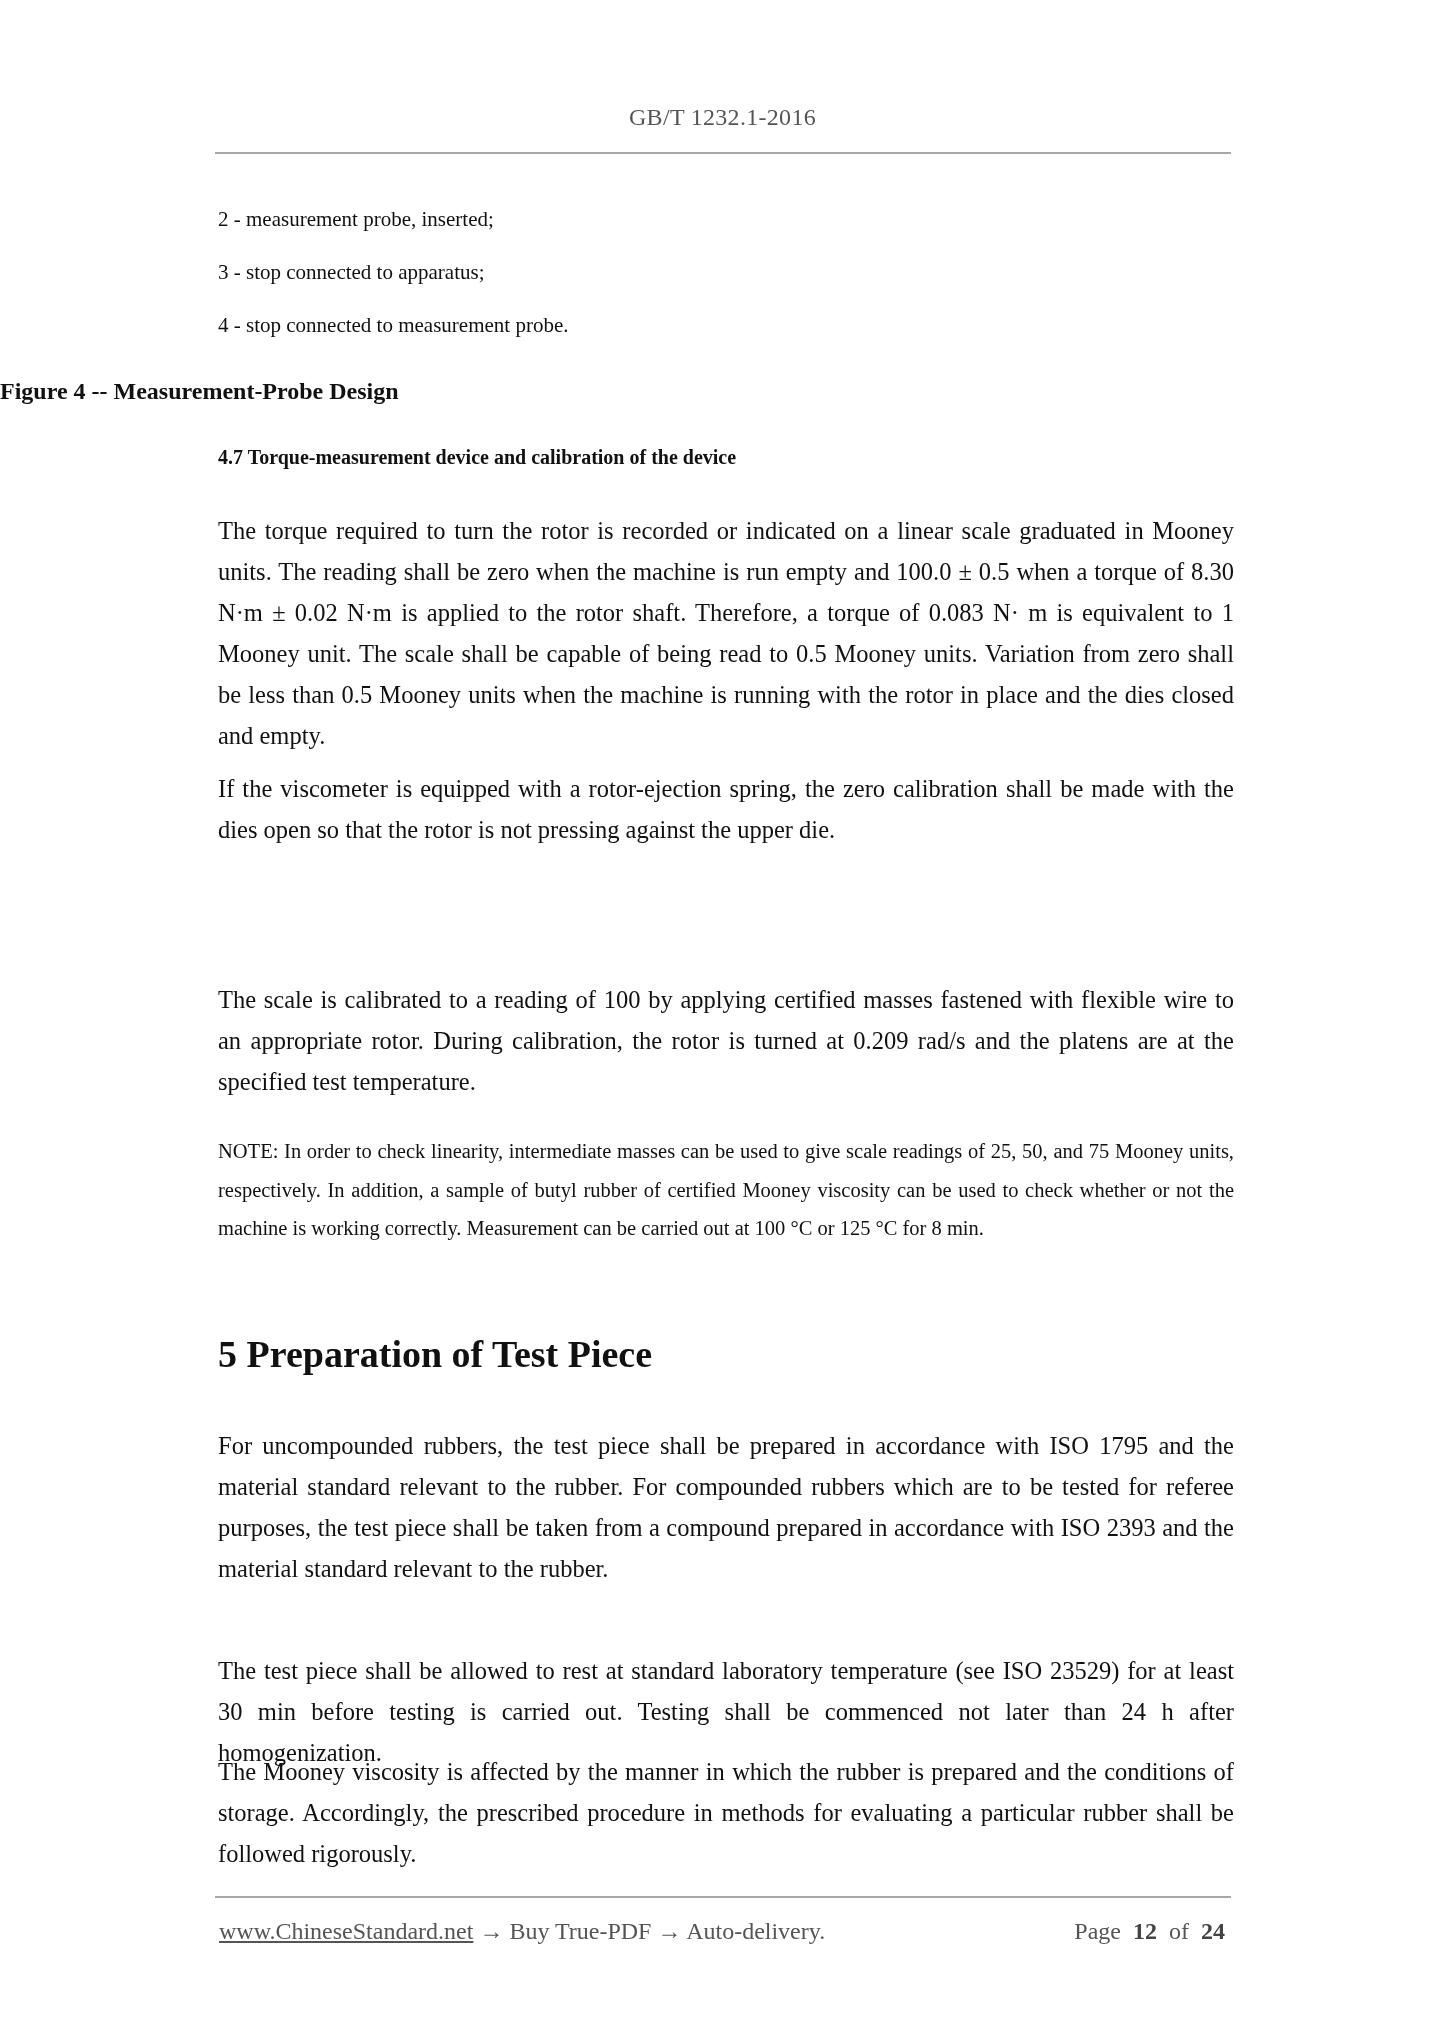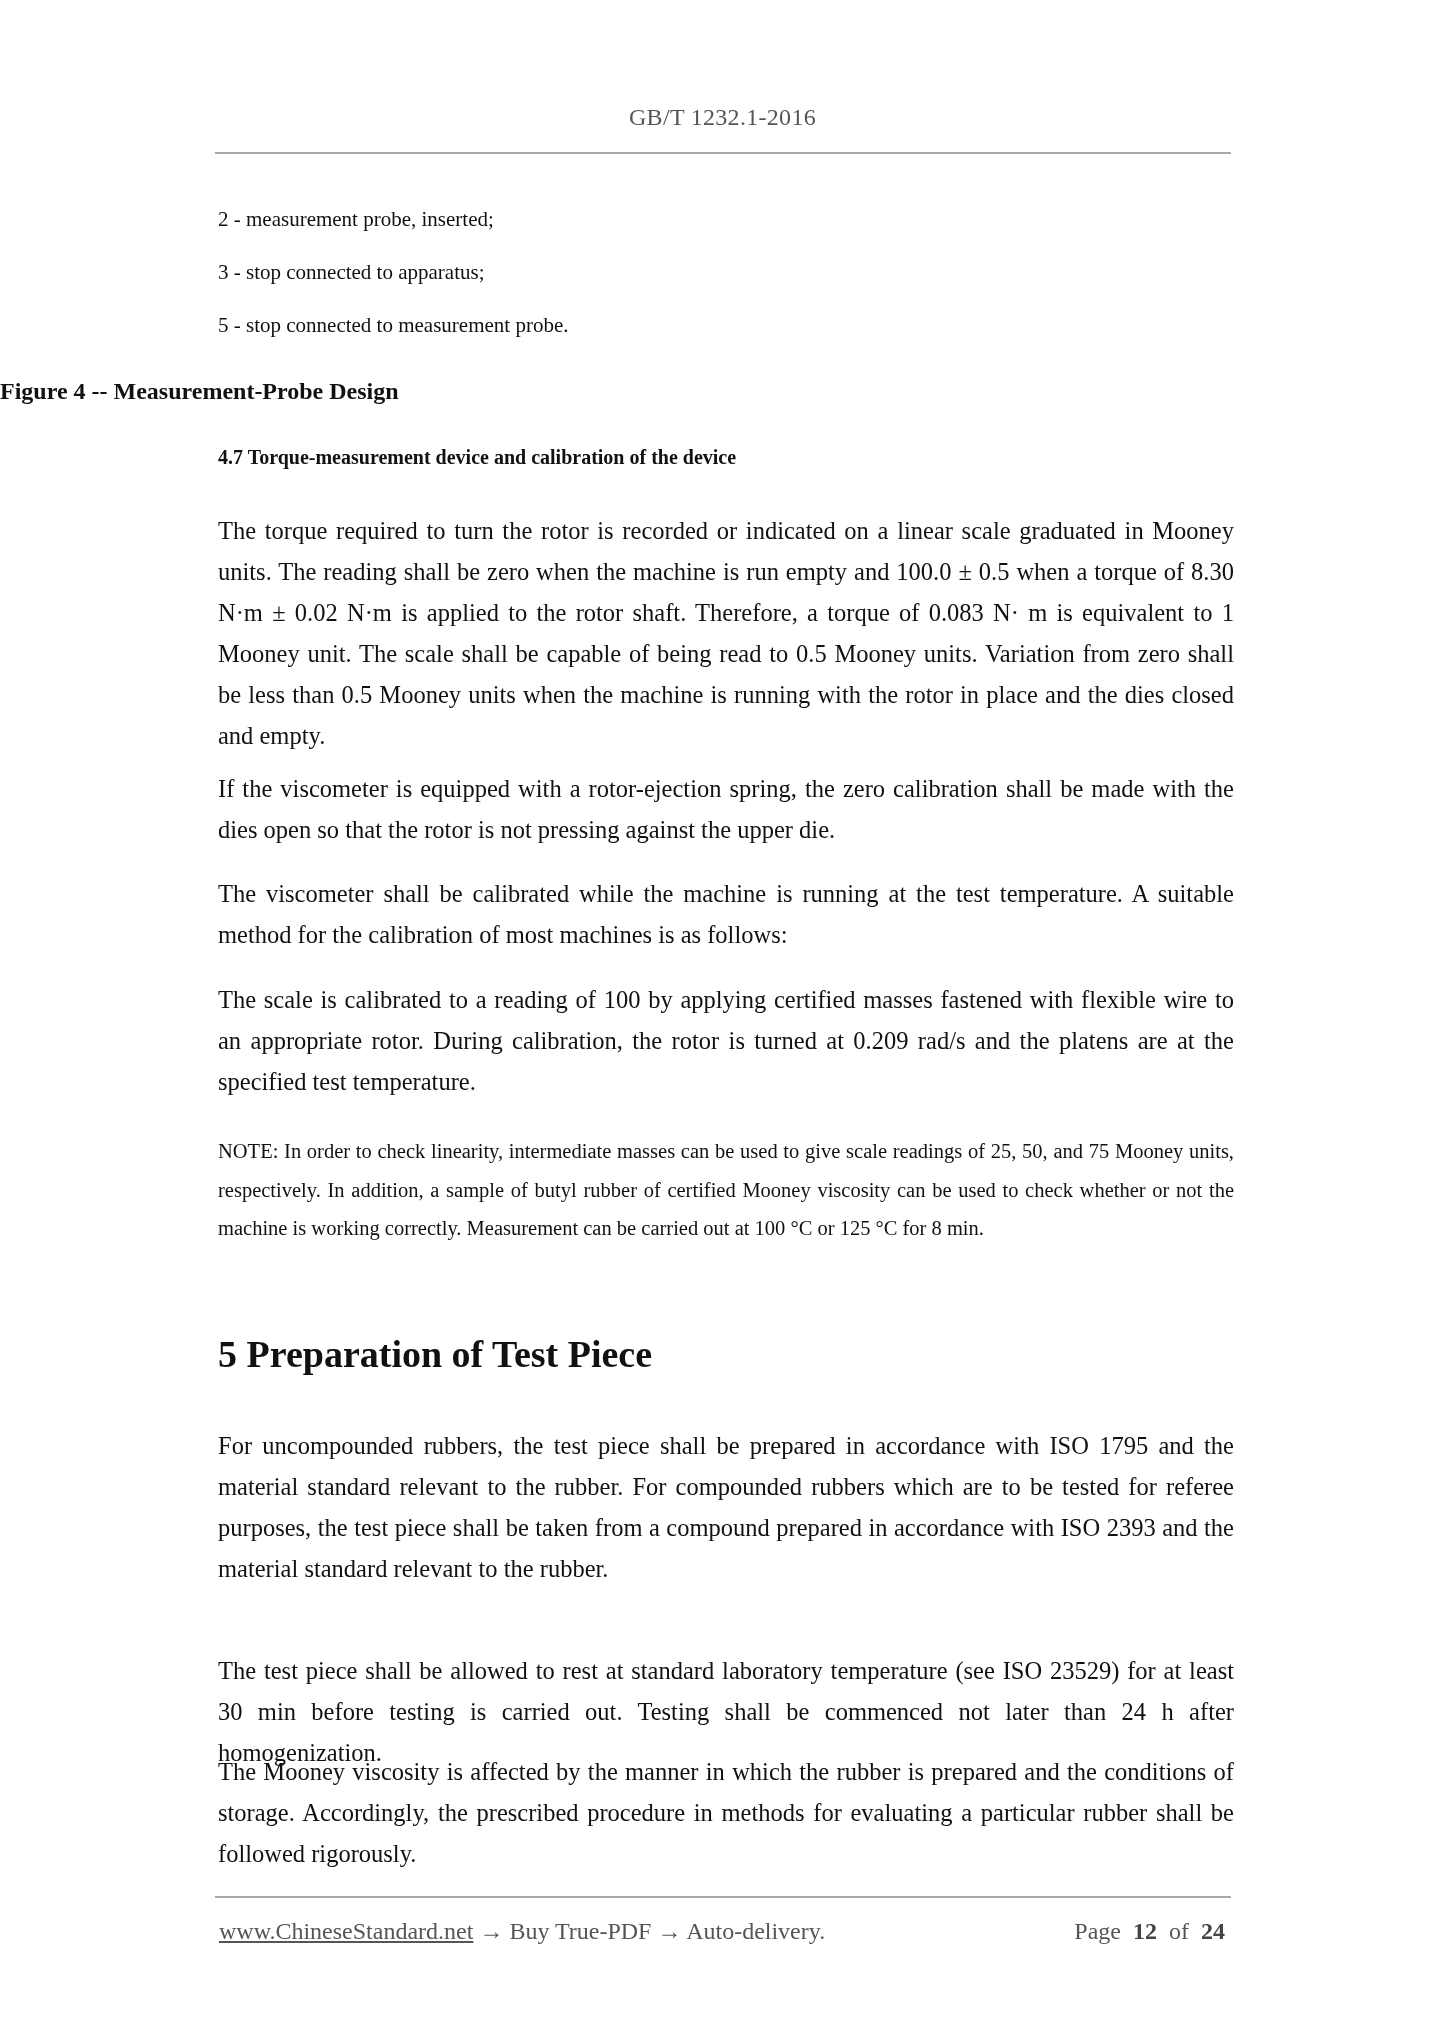--- a/index.html
+++ b/index.html
@@ -27,29 +27,28 @@
 </head>
 <body>
 
 <div class="page">
 
   <div class="hdr">GB/T 1232.1-2016</div>
   <div class="rule" style="left:215px;width:1016px;top:152px;"></div>
 
   <div class="item" style="top:205px;">2 - measurement probe, inserted;</div>
   <div class="item" style="top:258px;">3 - stop connected to apparatus;</div>
-  <div class="item" style="top:311px;">5 - stop connected to measurement probe.</div>
+  <div class="item" style="top:311px;">4 - stop connected to measurement probe.</div>
 
   <div class="caption" style="top:378px;">Figure 4 -- Measurement-Probe Design</div>
 
   <div class="h3" style="top:446px;">4.7 Torque-measurement device and calibration of the device</div>
 
   <div class="para" style="top:510px;">The torque required to turn the rotor is recorded or indicated on a linear scale graduated in Mooney units. The reading shall be zero when the machine is run empty and 100.0 ± 0.5 when a torque of 8.30 N·m ± 0.02 N·m is applied to the rotor shaft. Therefore, a torque of 0.083 N· m is equivalent to 1 Mooney unit. The scale shall be capable of being read to 0.5 Mooney units. Variation from zero shall be less than 0.5 Mooney units when the machine is running with the rotor in place and the dies closed and empty.</div>
   <div class="para" style="top:768px;">If the viscometer is equipped with a rotor-ejection spring, the zero calibration shall be made with the dies open so that the rotor is not pressing against the upper die.</div>
-  <div class="para" style="top:873px;">The viscometer shall be calibrated while the machine is running at the test temperature. A suitable method for the calibration of most machines is as follows:</div>
   <div class="para" style="top:979px;">The scale is calibrated to a reading of 100 by applying certified masses fastened with flexible wire to an appropriate rotor. During calibration, the rotor is turned at 0.209 rad/s and the platens are at the specified test temperature.</div>
 
   <div class="note" style="top:1109px;margin-top:23px;">NOTE: In order to check linearity, intermediate masses can be used to give scale readings of 25, 50, and 75 Mooney units, respectively. In addition, a sample of butyl rubber of certified Mooney viscosity can be used to check whether or not the machine is working correctly. Measurement can be carried out at 100 °C or 125 °C for 8 min.</div>
 
   <div class="h2" style="top:1332px;">5 Preparation of Test Piece</div>
 
   <div class="para" style="top:1425px;">For uncompounded rubbers, the test piece shall be prepared in accordance with ISO 1795 and the material standard relevant to the rubber. For compounded rubbers which are to be tested for referee purposes, the test piece shall be taken from a compound prepared in accordance with ISO 2393 and the material standard relevant to the rubber.</div>
   <div class="para" style="top:1606px;margin-top:44px;">The test piece shall be allowed to rest at standard laboratory temperature (see ISO 23529) for at least 30 min before testing is carried out. Testing shall be commenced not later than 24 h after homogenization.</div>
   <div class="para" style="top:1751px;">The Mooney viscosity is affected by the manner in which the rubber is prepared and the conditions of storage. Accordingly, the prescribed procedure in methods for evaluating a particular rubber shall be followed rigorously.</div>
 

